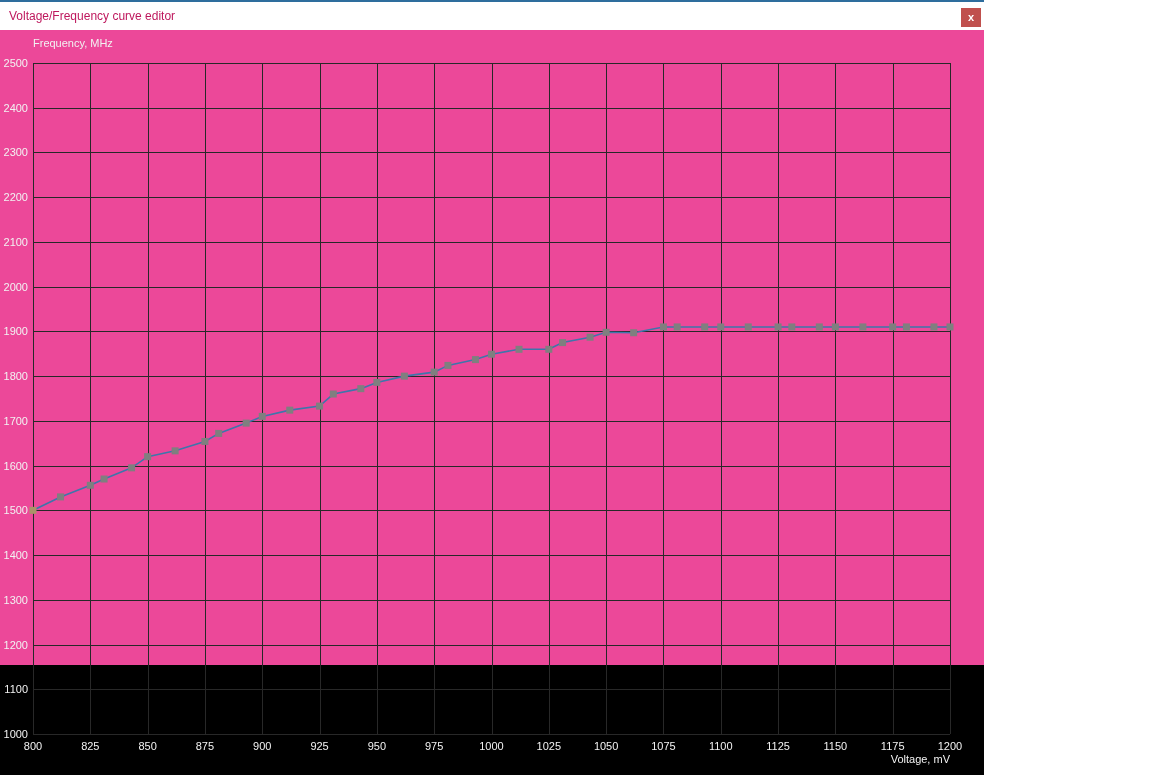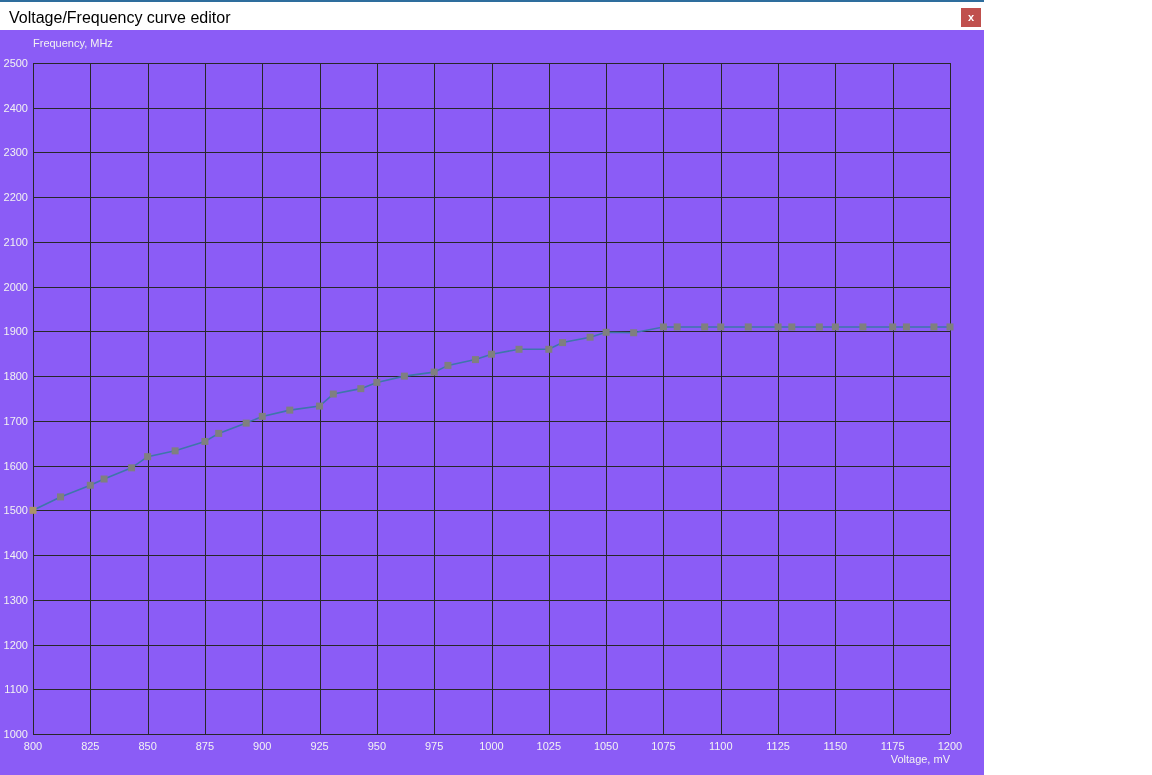--- a/index.html
+++ b/index.html
@@ -15,37 +15,37 @@
     background: #000000;
   }
   .titlebar {
     position: relative;
     width: 984px; height: 30px;
     background: #ffffff;
     border-top: 2px solid #2e6d9d;
   }
   .titlebar-text {
     position: absolute; left: 9px; top: 7px;
-    font-size: 16px; color: #000000;
+    font-size: 12px; color: #be185d;
     white-space: nowrap;
     text-align: center;
   }
   .close-btn {
     position: absolute; top: 6px; right: 3px;
     width: 20px; height: 19px;
     background: #c0504d;
     color: #ffffff;
     font-size: 11px; font-weight: bold;
     text-align: center; line-height: 18px;
     cursor: pointer;
   }
   .chart-area {
     position: relative;
-    width: 984px; height: 745px;
-    background: #8b5cf6;
+    width: 984px; height: 635px;
+    background: #ec4899;
   }
   .y-axis-title {
     position: absolute; left: 33px; top: 7px;
     font-size: 11px; color: #f2f2f2;
     white-space: nowrap;
   }
   .x-axis-title {
     position: absolute; top: 723px; left: 0;
     width: 950px; text-align: right;
     font-size: 11px; color: #f2f2f2;

